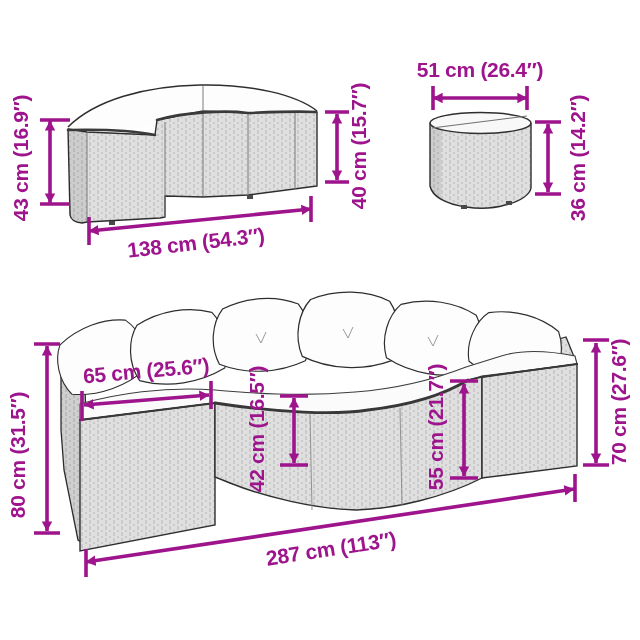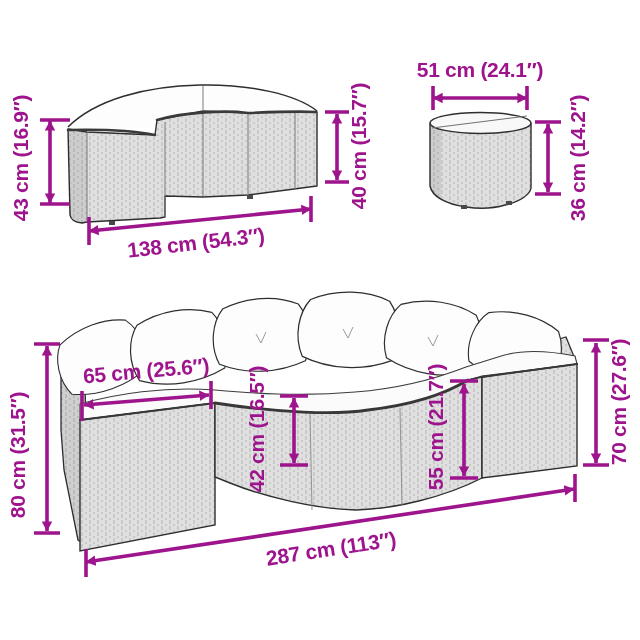--- a/index.html
+++ b/index.html
@@ -101,21 +101,21 @@
                M280,396 H308 M280,465 H308
                M450,381 H478 M450,478 H478
                M583,340 H609 M583,465 H609
                M86,549 V577 M575,474 V502"></path>
     </g>
   </svg>
 
   <div class="dim-label rot-90" style="left:21px;top:158px;">43 cm (16.9″)</div>
   <div class="dim-label rot-b138" style="left:196px;top:243px;">138 cm (54.3″)</div>
   <div class="dim-label rot-90" style="left:359px;top:146px;">40 cm (15.7″)</div>
-  <div class="dim-label rot-0" style="left:480px;top:70px;">51 cm (24.1″)</div>
+  <div class="dim-label rot-0" style="left:480px;top:70px;">51 cm (26.4″)</div>
   <div class="dim-label rot-90" style="left:578px;top:158px;">36 cm (14.2″)</div>
   <div class="dim-label rot-90" style="left:18px;top:455px;">80 cm (31.5″)</div>
   <div class="dim-label rot-s65" style="left:146px;top:371px;">65 cm (25.6″)</div>
   <div class="dim-label rot-90" style="left:257px;top:429px;">42 cm (16.5″)</div>
   <div class="dim-label rot-90" style="left:436px;top:427px;">55 cm (21.7″)</div>
   <div class="dim-label rot-90" style="left:619px;top:402px;">70 cm (27.6″)</div>
   <div class="dim-label rot-s287" style="left:331px;top:549px;">287 cm (113″)</div>
 
 </div>
 

